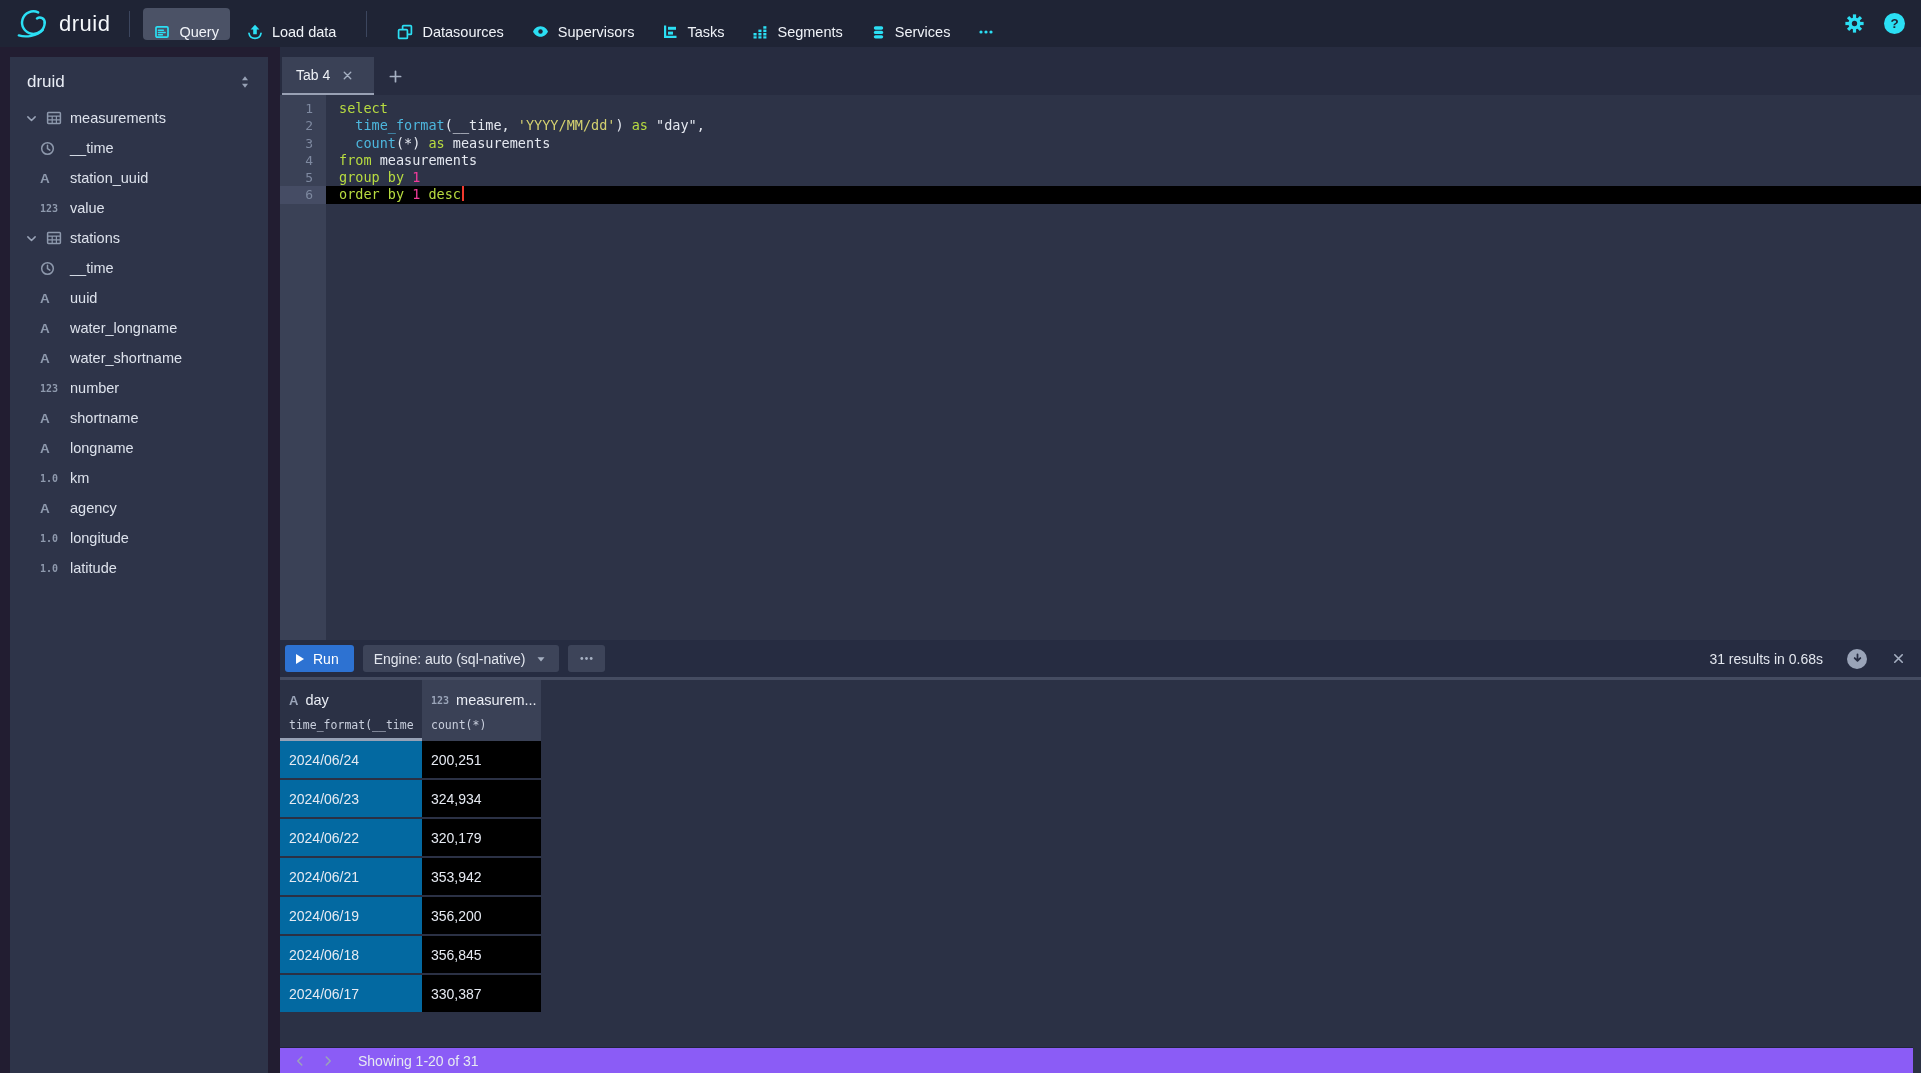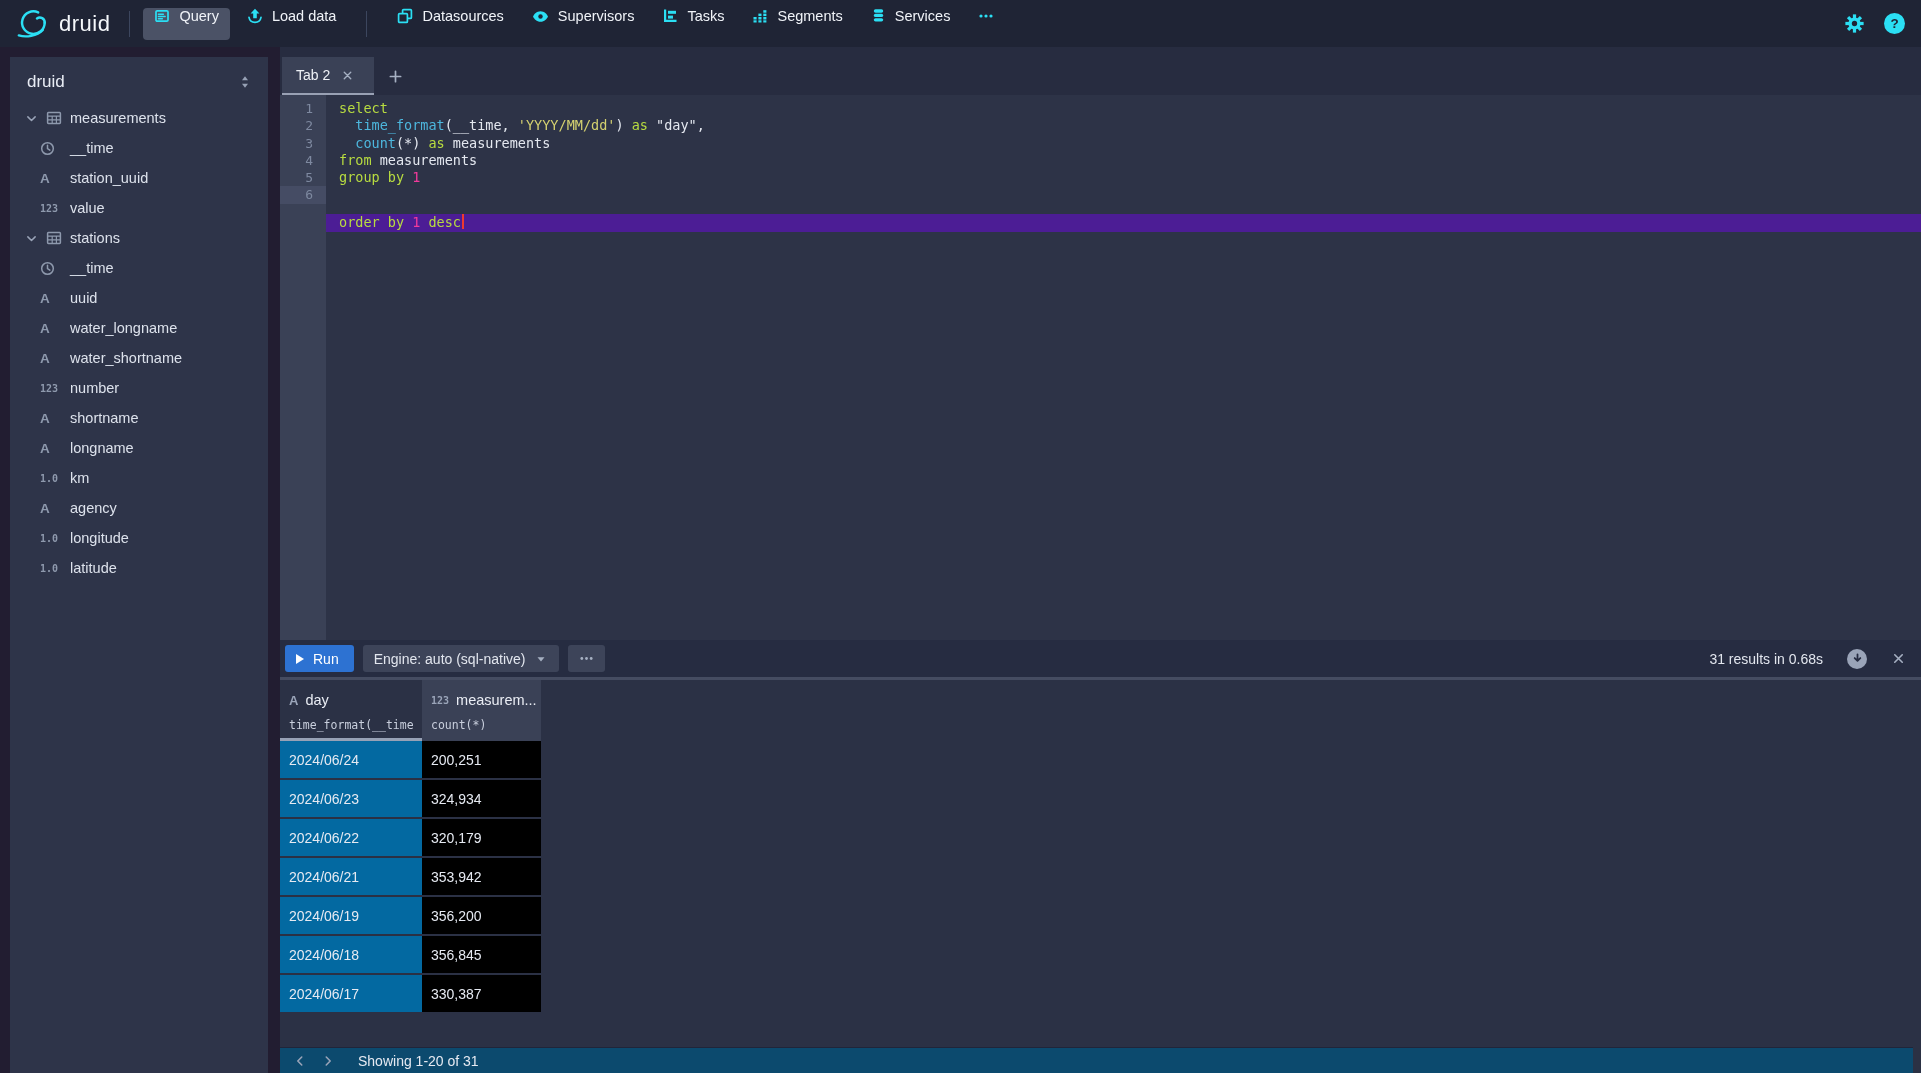--- a/index.html
+++ b/index.html
@@ -10,21 +10,21 @@
   .icon svg { display:block; }
 
   
   .navbar { position:absolute; left:0; top:0; width:1921px; height:47px; background:#1f2435;
             display:flex; align-items:center; padding:0 16px; z-index:30; }
   .brand { display:flex; align-items:center; gap:9px; margin-right:6px; }
   .brand-logo { color:#2bdff4; }
   .brand-name { color:#f5f8fb; font-size:22px; font-weight:500; letter-spacing:.5px; }
   .nav-divider { width:1px; height:26px; background:#3c465e; margin:0 13px; }
   .nav-items { display:flex; align-items:center; gap:6px; }
-  .nav-item { display:flex; align-items:flex-start; gap:9px; height:32px; padding:0 11px;
+  .nav-item { display:flex; align-items:flex-end; gap:9px; height:32px; padding:0 11px;
               border-radius:4px; color:#f0f3f8; font-size:14.5px; cursor:pointer; }
   .nav-item .icon { color:#2bdff4; }
   .nav-item.active { background:#4b5266; }
   .nav-right { margin-left:auto; display:flex; align-items:center; gap:20px; }
   .nav-right .icon { color:#2bdff4; cursor:pointer; }
   .help-circle { width:21px; height:21px; border-radius:50%; background:#2bdff4; color:#1f2435;
                  font-size:13.5px; font-weight:700; display:flex; align-items:center;
                  justify-content:center; cursor:pointer; }
 
   
@@ -60,21 +60,21 @@
   
   .editor { position:absolute; left:0; right:0; top:48px; height:545px; display:flex;
             background:#2d3347; cursor:text; }
   .gutter { width:46px; background:#3a4156; padding-top:5px;
             font-family:"DejaVu Sans Mono",monospace; font-size:13px; color:#7e89a0; }
   .gutter .ln { height:17.3px; line-height:17.3px; text-align:right; padding-right:13px; }
   .gutter .ln.active { background:#454c64; }
   .code { flex:1; padding-top:5px; font-family:"DejaVu Sans Mono",monospace; font-size:13.5px;
           color:#e4e8f0; }
   .cl { height:17.3px; line-height:17.3px; padding-left:13px; white-space:pre; }
-  .cl.active { background:#4c1d95;margin-top:28px; }
+  .cl.active { background:#000000; }
   .tk-kw  { color:#b8dc40; }
   .tk-fn  { color:#4db7de; }
   .tk-str { color:#d4d170; }
   .tk-num { color:#f23a9c; }
   .tk-pl  { color:#e4e8f0; }
   .cursor { display:inline-block; width:2px; height:15px; background:#f0392e;
             vertical-align:-2px; margin-left:1px; }
 
   
   .runbar { position:absolute; left:0; right:0; top:593px; height:37px; background:#262c41;
@@ -107,21 +107,21 @@
   .th-type.a { font-family:"Liberation Sans",sans-serif; font-size:13px; }
   .th-expr { margin-top:7px; font-family:"DejaVu Sans Mono",monospace; font-size:11.5px;
              color:#c9cfdd; white-space:nowrap; overflow:hidden; }
   .tr { display:flex; height:39px; }
   .td { display:flex; align-items:center; padding:0 9px; font-size:14px; color:#e6eaf2;
         border-bottom:2px solid #2b3145; cursor:pointer; }
   .td.c1 { width:142px; background:#0369a1; }
   .td.c2 { width:119px; background:#000000; }
 
   
-  .pagination { position:absolute; left:0; right:8px; bottom:0; height:25px; background:#0c4a6e;
+  .pagination { position:absolute; left:0; right:8px; bottom:0; height:25px; background:#8b5cf6;
                 box-shadow:0 -1px 0 #20253a; display:flex; align-items:center; padding-left:6px;
                 font-size:14px; color:#e6eaf2; }
   .pg-btn { width:28px; height:25px; display:flex; align-items:center; justify-content:center;
             color:#9aa4b8; cursor:pointer; }
   .pg-label { margin-left:16px; }
 </style>
 </head>
 <body>
 
 <div class="navbar">
@@ -380,21 +380,21 @@
         </span>
         <span class="tree-label">latitude</span>
       </div>
     </div>
 </div>
 
 <div class="main">
 
   <div class="tabbar">
     <div class="tab">
-      <span>Tab 2</span>
+      <span>Tab 4</span>
       <span class="icon tab-close">
         <svg viewBox="0 0 16 16" width="13" height="13">
             <path d="M4 4l8 8M12 4l-8 8" stroke="currentColor" stroke-width="1.7" stroke-linecap="round"></path>
           </svg>
       </span>
     </div>
     <span class="tab-add icon">
       <svg viewBox="0 0 16 16" width="15" height="15">
           <path d="M8 2.5v11M2.5 8h11" stroke="currentColor" stroke-width="1.8" stroke-linecap="round"></path>
         </svg>

